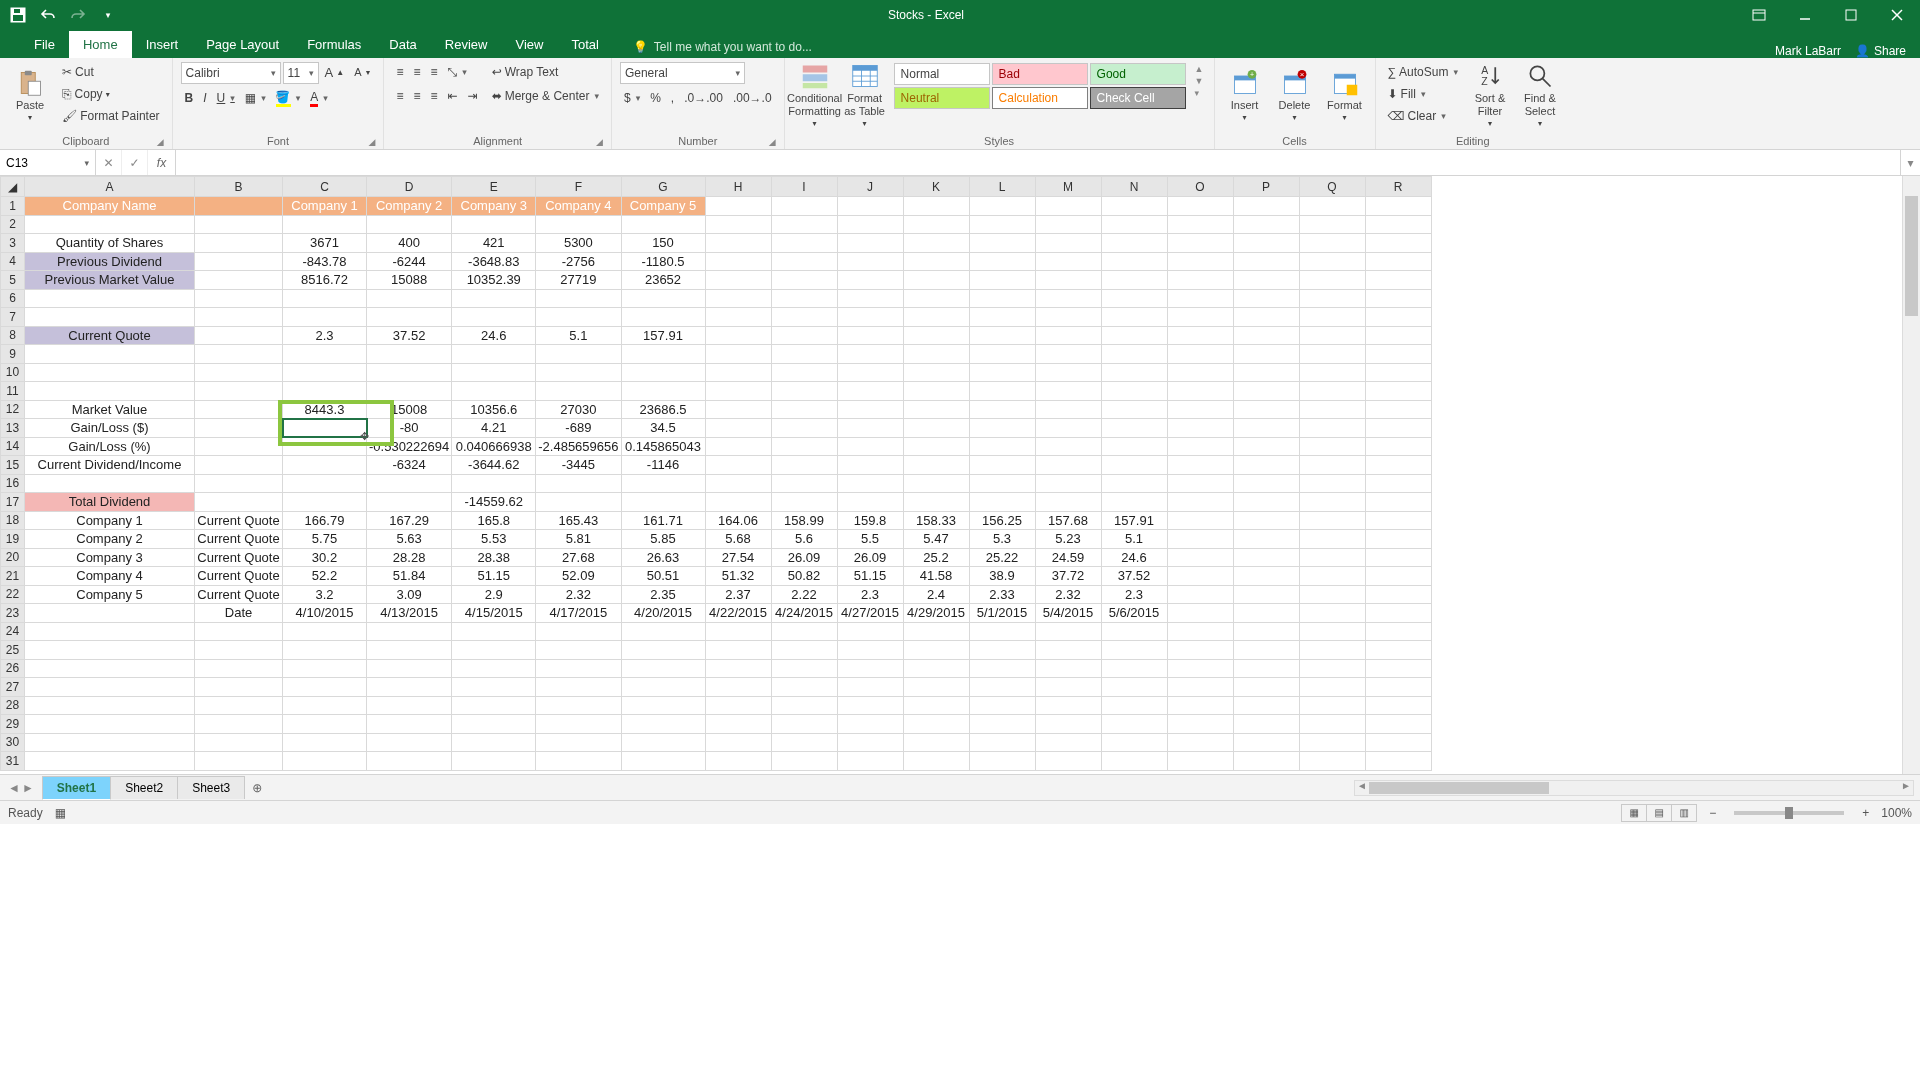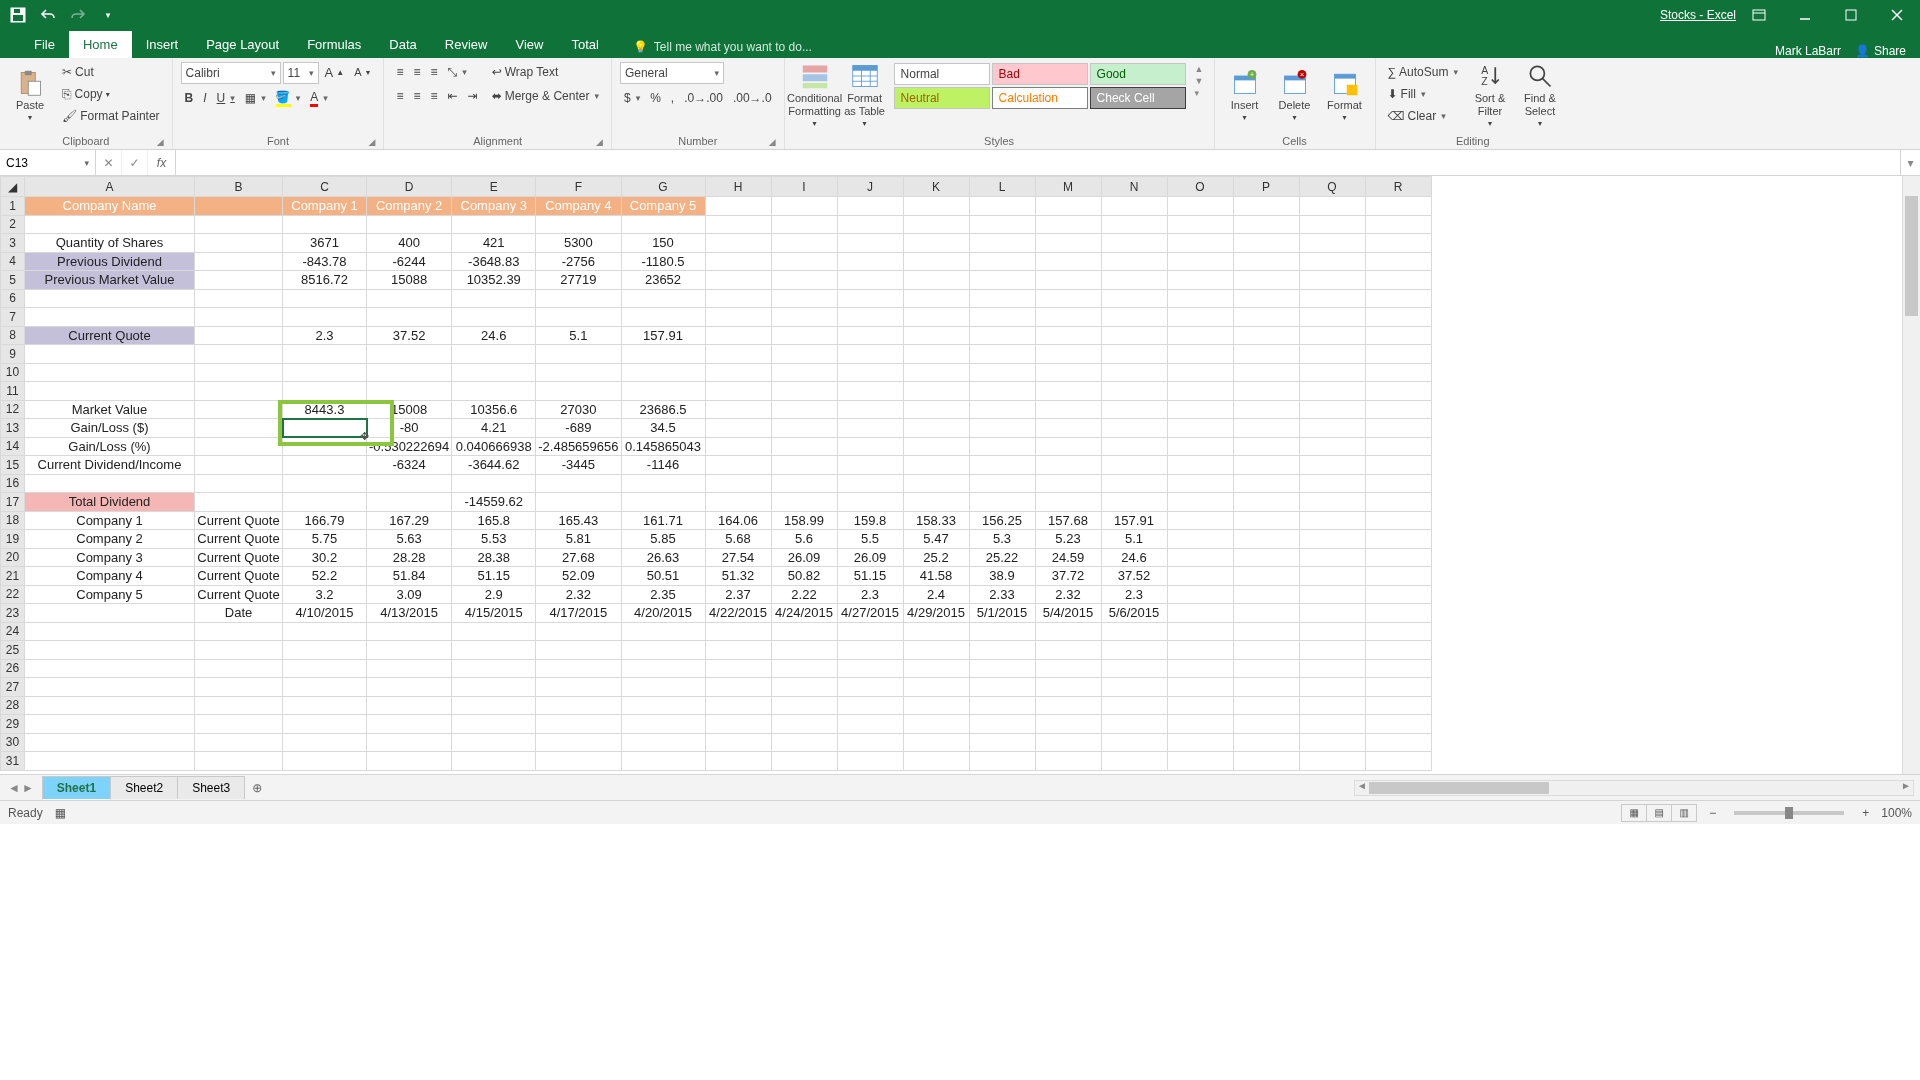--- a/index.html
+++ b/index.html
@@ -2,21 +2,21 @@
 <html><head>
 <meta charset="utf-8">
 <style>
 * { box-sizing: border-box; margin: 0; padding: 0; font-family: "Segoe UI", Tahoma, sans-serif; }
 html, body { width: 1920px; height: 1080px; overflow: hidden; background: #fff; }
 
 
 .titlebar { height: 30px; background: #0f7238; color: #fff; display: flex; align-items: center; font-size: 12px; }
 .titlebar .qat { display: flex; align-items: center; gap: 14px; padding-left: 10px; }
 .titlebar .qat .icon { width: 16px; height: 16px; display: inline-flex; align-items: center; justify-content: center; }
-.titlebar .title { flex: 1; text-align: right; text-decoration: underline; }
+.titlebar .title { flex: 1; text-align: center; }
 .titlebar .winbtns { display: flex; }
 .titlebar .winbtns .btn { width: 46px; height: 30px; display: flex; align-items: center; justify-content: center; }
 
 
 .ribbon-tabs { height: 28px; background: #0f7238; display: flex; align-items: flex-end; padding-left: 20px; color: #fff; font-size: 13px; }
 .ribbon-tabs .tab { padding: 6px 14px 6px; cursor: pointer; }
 .ribbon-tabs .tab.file { background: #0f7238; }
 .ribbon-tabs .tab.active { background: #fff; color: #217346; }
 .ribbon-tabs .tellme { margin-left: 12px; display: flex; align-items: center; gap: 6px; color: #d2e8da; font-size: 12px; padding: 4px 8px; }
 .ribbon-tabs .spacer { flex: 1; }
@@ -30,21 +30,21 @@
 .group .label { text-align: center; font-size: 11px; color: #666; padding: 2px 0 2px; position: relative; }
 .group .label .launcher { position: absolute; right: 0; bottom: 2px; font-size: 9px; color: #888; }
 
 .bigbtn { display: flex; flex-direction: column; align-items: center; justify-content: center; width: 44px; height: 66px; gap: 2px; font-size: 11px; cursor: pointer; }
 .bigbtn svg, .bigbtn .ico { width: 28px; height: 28px; }
 .smallbtn { height: 20px; padding: 0 4px; display: inline-flex; align-items: center; gap: 3px; cursor: pointer; font-size: 12px; }
 .row3 { display: flex; flex-direction: column; gap: 2px; }
 .icongrid { display: flex; gap: 2px; }
 
 .font-combo, .size-combo, .num-combo { height: 22px; border: 1px solid #c6c6c6; background: #fff; display: inline-flex; align-items: center; padding: 0 4px; font-size: 12px; }
-.font-combo { width: 100px; } .size-combo { width: 36px; } .num-combo { width: 104px; }
+.font-combo { width: 100px; } .size-combo { width: 36px; } .num-combo { width: 125px; }
 .combo-caret { margin-left: auto; font-size: 9px; color: #666; }
 
 .stylebox { width: 96px; height: 22px; border: 1px solid #c6c6c6; display: inline-flex; align-items: center; padding: 0 6px; font-size: 12px; margin: 1px; }
 .sb-normal { background: #fff; }
 .sb-bad { background: #ffc7ce; color: #9c0006; }
 .sb-good { background: #c6efce; color: #006100; }
 .sb-neutral { background: #bef264; color: #9c6500; }
 .sb-calc { background: #fff; color: #fa7d00; border-color: #7f7f7f; }
 .sb-check { background: #a5a5a5; color: #fff; border-color: #3f3f3f; }
 

